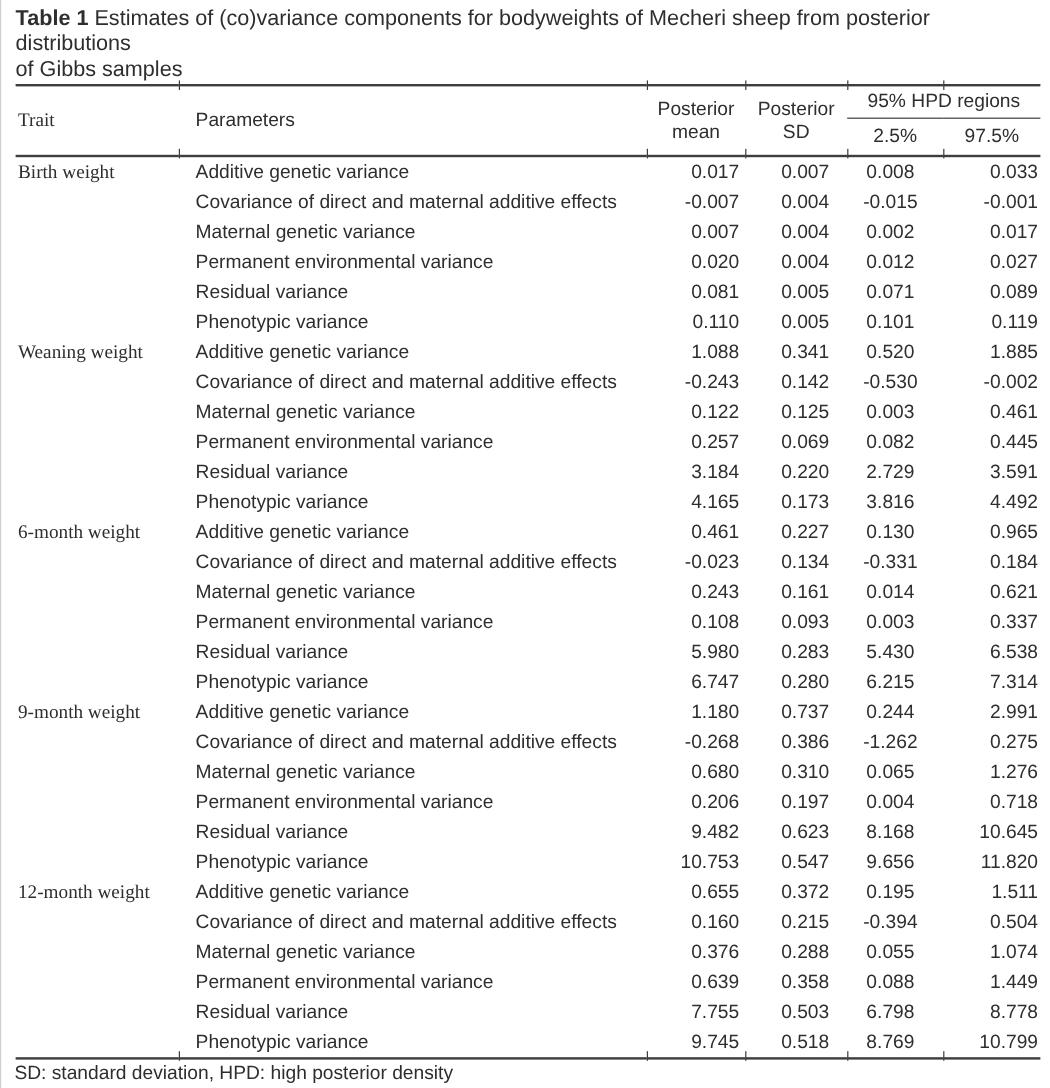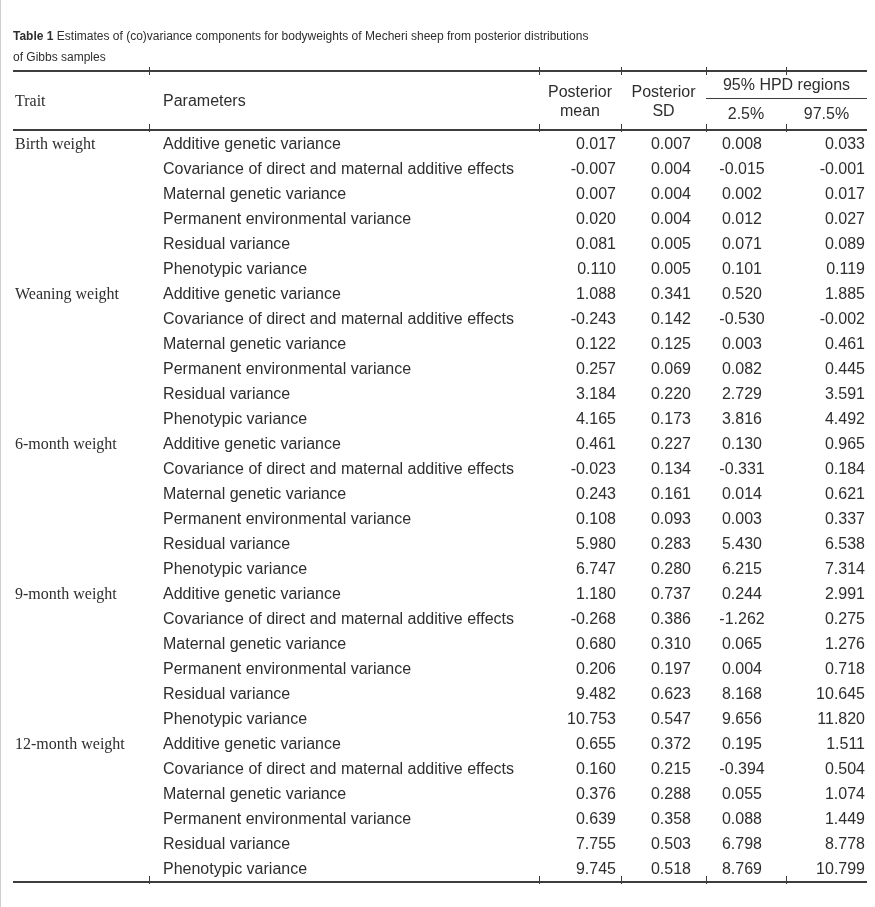--- a/index.html
+++ b/index.html
@@ -9,24 +9,24 @@
     height: 907px;
     background: #ffffff;
     font-family: "Liberation Sans", sans-serif;
     color: #2e2e2e;
     box-sizing: border-box;
     border-left: 1px solid #cfcfcf;
     overflow: hidden;
   }
   .title {
     position: absolute;
-    top: 26px;
+    top: 5px;
     left: 12px;
     width: 856px;
-    font-size: 12px;
+    font-size: 18px;
     line-height: 21px;
   }
   .title b { font-weight: bold; }
 
   table.data {
     position: absolute;
     top: 70px;
     left: 12px;
     width: 854px;
     border-collapse: collapse;
@@ -357,14 +357,15 @@
   <div class="tick" style="left:538px; top:124px;"></div>
   <div class="tick" style="left:620px; top:124px;"></div>
   <div class="tick" style="left:705px; top:124px;"></div>
   <div class="tick" style="left:785px; top:124px;"></div>
   <div class="tick" style="left:148px; top:876px;"></div>
   <div class="tick" style="left:538px; top:876px;"></div>
   <div class="tick" style="left:620px; top:876px;"></div>
   <div class="tick" style="left:705px; top:876px;"></div>
   <div class="tick" style="left:785px; top:876px;"></div>
 
+  <div class="footnote">SD: standard deviation, HPD: high posterior density</div>
 
 </div>
 
 </body></html>

